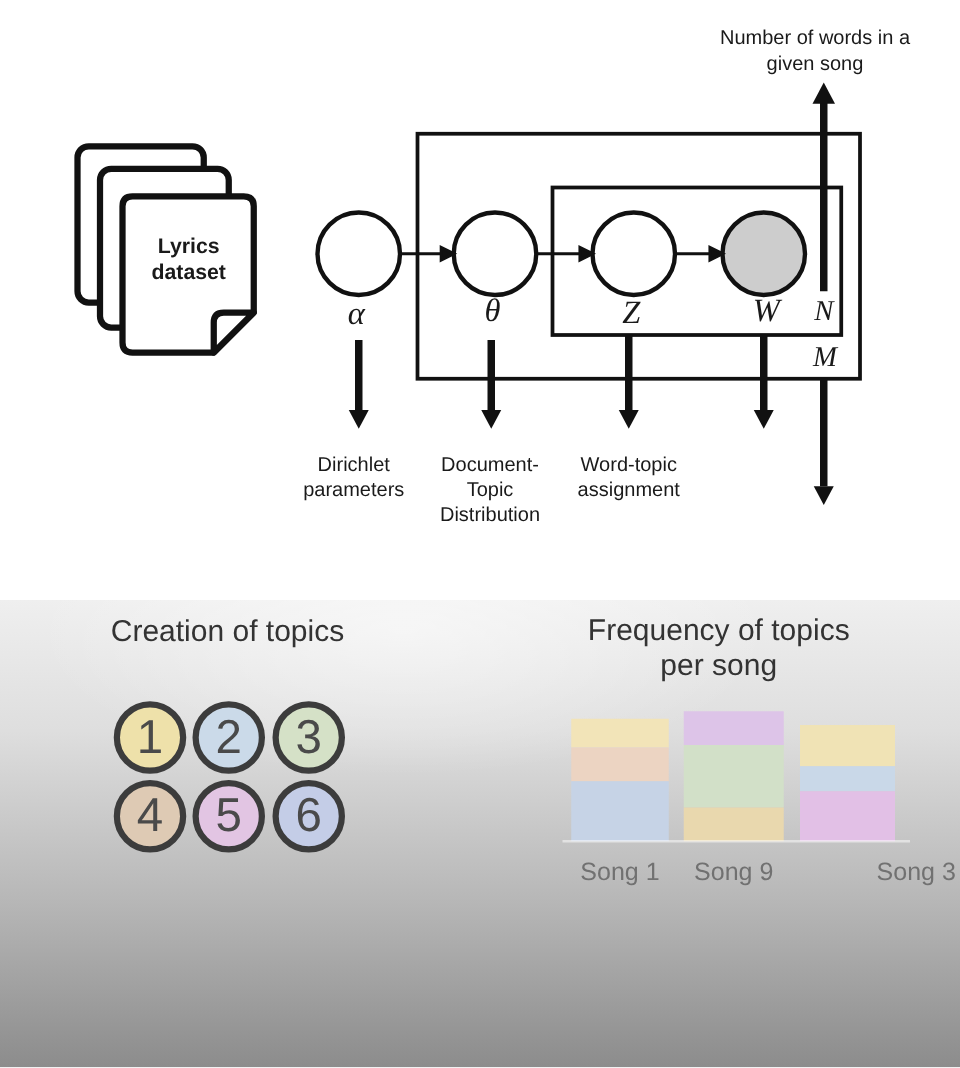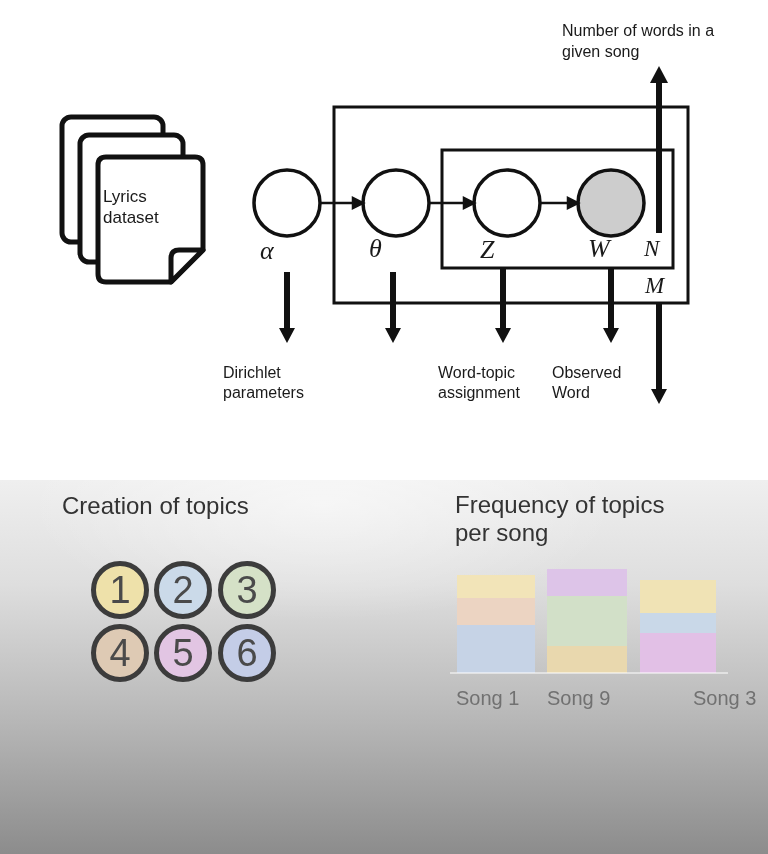--- a/index.html
+++ b/index.html
@@ -3,25 +3,25 @@
 <meta charset="utf-8">
 <style>
   html,body{margin:0;padding:0;background:#ffffff;}
   .canvas{
     position:relative;width:768px;height:854px;overflow:hidden;
     background:#ffffff;
     font-family:"Liberation Sans",sans-serif;color:#1a1a1a;
   }
   .abs{position:absolute;}
   .ml{white-space:pre-line;}
-  .ctr{}
+  .ctr{text-align:center;}
 
   
   .collection-title{left:11px;top:55px;width:220px;font-size:20px;font-weight:bold;line-height:23px;}
-  .doc-label{left:103px;top:186px;width:96px;font-size:17px;font-weight:normal;line-height:21px;}
+  .doc-label{left:103px;top:186px;width:96px;font-size:17px;font-weight:bold;line-height:21px;}
   .anno{font-size:16px;line-height:21px;}
   .words-anno{left:562px;top:20px;width:180px;}
   .node-desc{font-size:16px;line-height:20px;top:363px;}
   .desc-alpha{left:223px;width:120px;}
   .desc-theta{left:332px;width:120px;}
   .desc-z{left:438px;width:130px;}
   .desc-w{left:552px;width:110px;}
   .songs-anno{left:595px;top:410px;width:120px;line-height:21px;}
 
   .math{font-family:"Liberation Serif",serif;font-style:italic;font-size:26px;line-height:30px;}
@@ -118,24 +118,25 @@
 
   <div class="abs ctr math sym-alpha">α</div>
   <div class="abs ctr math sym-theta">θ</div>
   <div class="abs ctr math sym-z">Z</div>
   <div class="abs ctr math sym-w">W</div>
   <div class="abs ctr math-sm sym-n">N</div>
   <div class="abs ctr math-sm sym-m">M</div>
 
   <div class="abs ctr ml node-desc desc-alpha">Dirichlet
 parameters</div>
+  <div class="abs ctr ml node-desc desc-theta">Document-
+Topic
+Distribution</div>
   <div class="abs ctr ml node-desc desc-z">Word-topic
 assignment</div>
-  <div class="abs ctr ml node-desc desc-w">Observed
-Word</div>
 
   <div class="bottom">
     <div class="abs ctr panel-title topics-title">Creation of topics</div>
 
     <div class="topic-circle tc1" style="background: rgb(238, 225, 170);">1</div>
     <div class="topic-circle tc2" style="background: rgb(203, 218, 233);">2</div>
     <div class="topic-circle tc3" style="background: rgb(213, 225, 199);">3</div>
     <div class="topic-circle tc4" style="background: rgb(222, 202, 180);">4</div>
     <div class="topic-circle tc5" style="background: rgb(226, 197, 227);">5</div>
     <div class="topic-circle tc6" style="background: rgb(196, 205, 231);">6</div>

